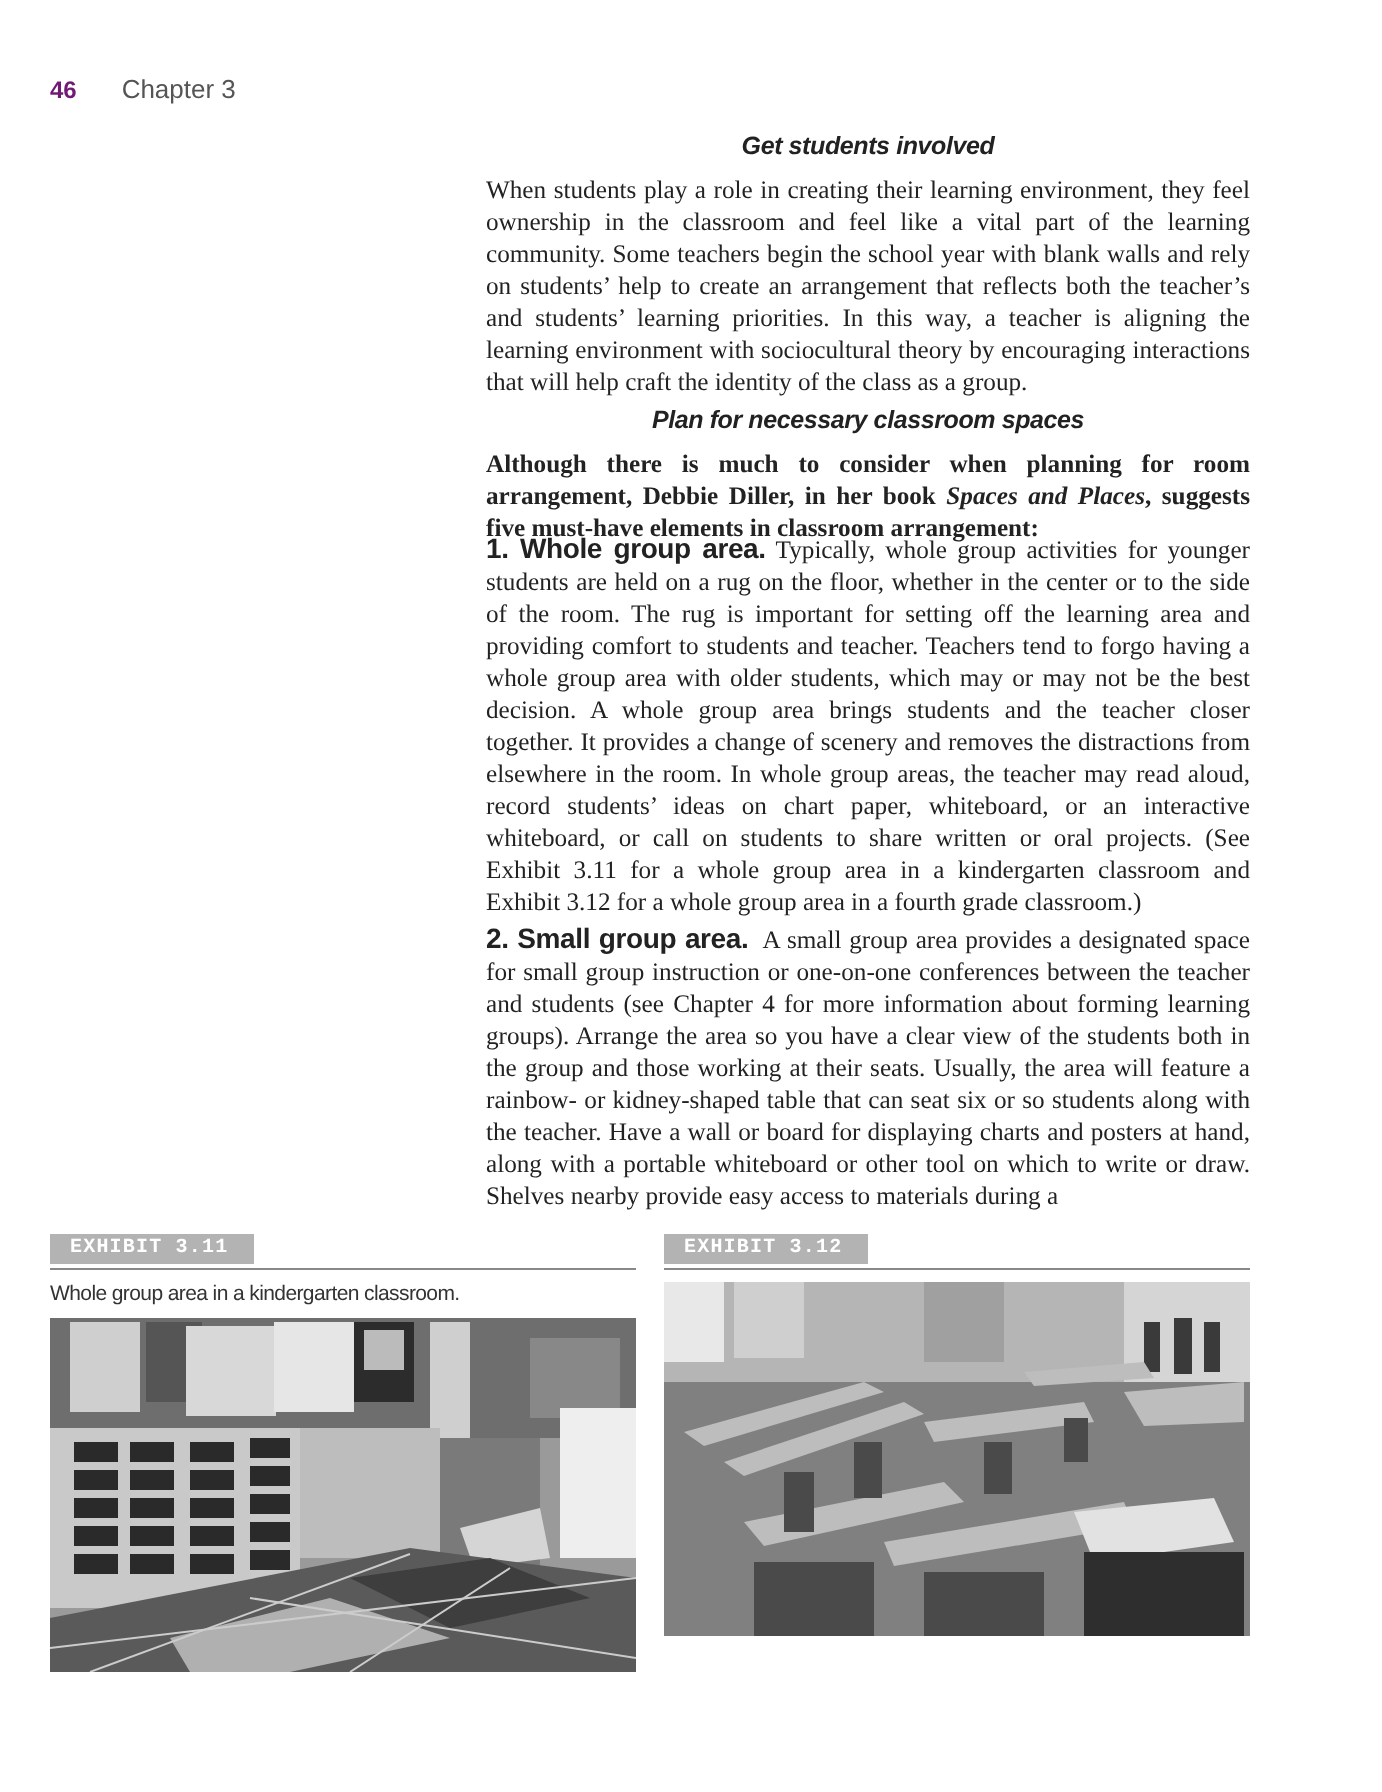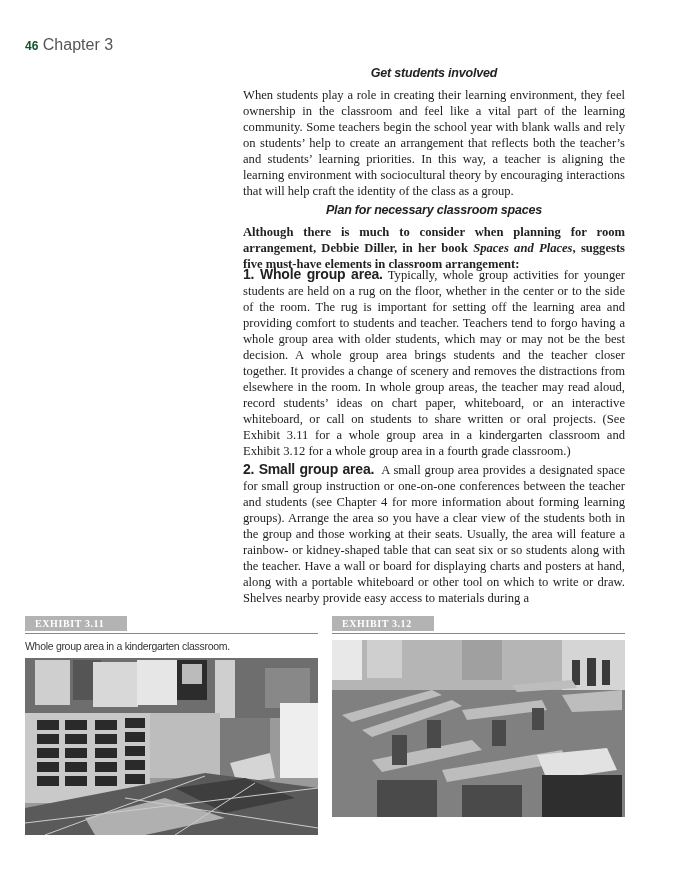--- a/index.html
+++ b/index.html
@@ -1,25 +1,25 @@
 <!DOCTYPE html>
 <html><head>
 <meta charset="utf-8">
 <style>
   html, body { margin: 0; padding: 0; background: #ffffff; }
   body { width: 691px; height: 896px; position: relative; overflow: hidden; }
   .running-head { position: absolute; top: 36px; left: 25px; font-family: "Liberation Sans", sans-serif; color: #333; }
-  .page-num { font-weight: bold; font-size: 12px; color: #14532d; }
-  .chapter { font-size: 16px; color: #555; }
+  .page-num { font-weight: bold; font-size: 12px; color: #701a75; }
+  .chapter { font-size: 13px; color: #555; margin-left: 18px; }
   .col { position: absolute; left: 243px; width: 382px; font-family: "Liberation Serif", serif; font-size: 12.6px; line-height: 16px; color: #222; }
   .h { font-family: "Liberation Sans", sans-serif; font-style: italic; font-size: 12.5px; color: #222; margin: 0; letter-spacing: -0.2px; text-align: center; }
   p { margin: 0; text-align: justify; }
   .run { font-family: "Liberation Sans", sans-serif; font-weight: bold; font-size: 14px; letter-spacing: -0.2px; }
   .exhibit { position: absolute; top: 613px; width: 293px; }
-  .ex-label { display: inline-block; background: #b3b3b3; color: #fff; font-family: Liberation Serif, serif; font-weight: bold; font-size: 10px; letter-spacing: 0.6px; padding: 2px 10px 1px 10px; height: 12px; line-height: 12px; width: 82px; }
+  .ex-label { display: inline-block; background: #b3b3b3; color: #fff; font-family: Liberation Mono, monospace; font-weight: bold; font-size: 10px; letter-spacing: 0.6px; padding: 2px 10px 1px 10px; height: 12px; line-height: 12px; width: 82px; }
   .ex-rule { border-top: 1px solid #888; margin-top: 2px; }
   .ex-cap { font-family: Liberation Sans, sans-serif; font-size: 10.5px; color: #333; margin-top: 6px; letter-spacing: -0.3px; }
   .photo { margin-top: 6px; width: 293px; height: 177px; position: relative; overflow: hidden; background: #8a8a8a; }
 </style>
 </head>
 <body>
 
 <div class="running-head">
   <span class="page-num">46</span>
   <span class="chapter">Chapter 3</span>

